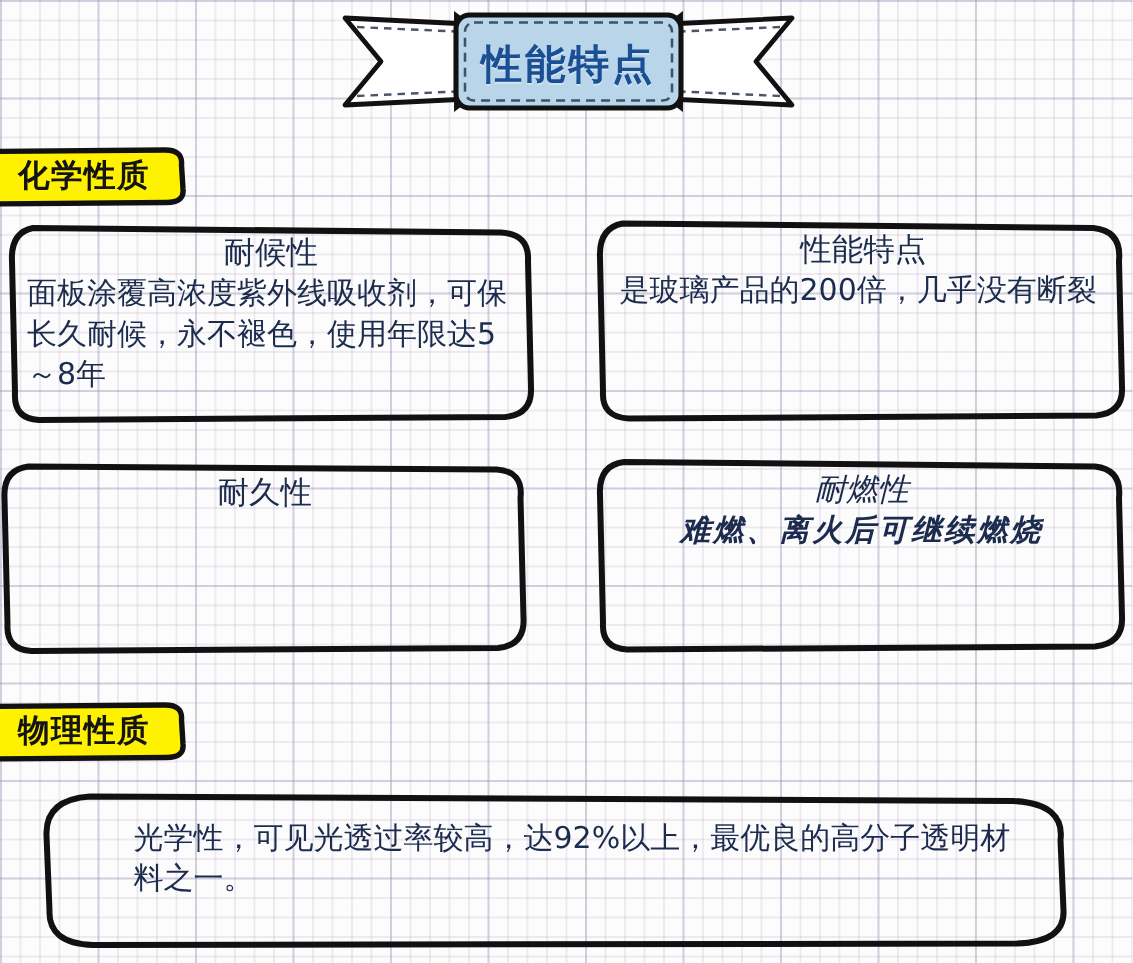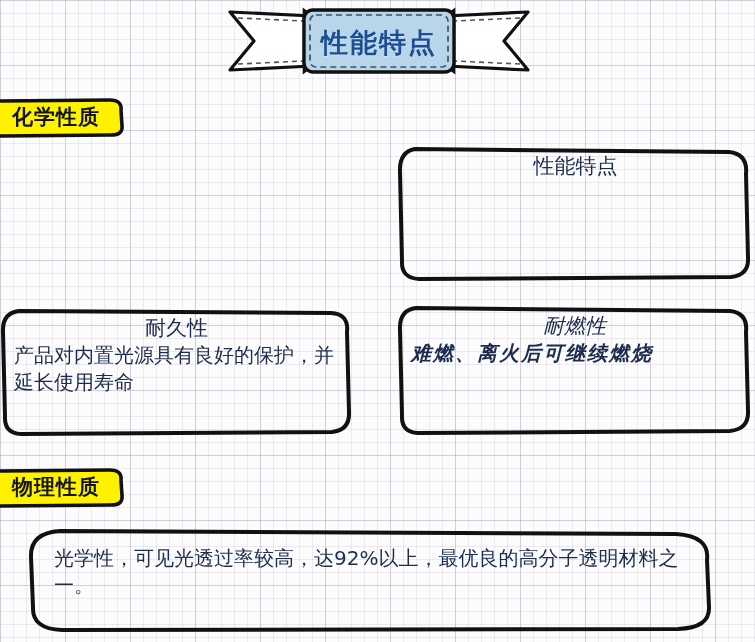--- a/index.html
+++ b/index.html
@@ -122,27 +122,27 @@
   #box-impact    .hbox-body { width: 356px; padding: 8px 13px 0 18px; }
 
   #box-durable   { left: 0;   top: 307px; width: 352px; height: 130px; }
   #box-durable   .hbox-body { width: 352px; padding: 9px 13px 0 14px; }
 
   #box-flame     { left: 395px; top: 305px; width: 356px; height: 130px; }
   #box-flame     .hbox-body { width: 356px; padding: 9px 13px 0 16px; font-style: italic; }
   #box-flame     .hbox-text {
     font-family: "DejaVu Serif", "Liberation Serif", serif;
     font-weight: bold;
-    text-align: left;
+    text-align: center;
     letter-spacing: 2px;
   }
 
   #box-optical   { left: 26px;  top: 527px; width: 688px; height: 105px; }
   #box-optical   .hbox-body { width: 688px; padding: 18px 26px 0 28px; }
-  #box-optical   .hbox-text { font-size: 20px; line-height: 1.35; }
+  #box-optical   .hbox-text { font-size: 20px; line-height: 1.35; padding-left: 35px; }
 </style>
 </head>
 <body>
 
 <div id="grid-bg"></div>
 
 <div id="stage">
 
   <div class="banner">
     <svg viewBox="0 0 310 78" xmlns="http://www.w3.org/2000/svg">
@@ -163,37 +163,46 @@
     <div class="banner-title">性能特点</div>
   </div>
 
   <div class="section-label" id="label-chemical">
     <svg width="148" height="40" viewBox="0 0 148 40" xmlns="http://www.w3.org/2000/svg">
       <path d="M4 6 Q2 2 12 3 L128 2 Q140 2 139 12 L140 28 Q141 37 129 37 L12 38 Q2 38 3 28 Z" fill="#fff200" stroke="#111111" stroke-width="3.6" stroke-linejoin="round"></path>
     </svg>
     <div class="lbl-text">化学性质</div>
   </div>
 
+  <div class="hbox" id="box-weather">
+    <svg width="352" height="136" viewBox="0 0 352 136" xmlns="http://www.w3.org/2000/svg">
+      <path d="M18 4 L330 7 Q349 8 348 26 L350 110 Q351 128 333 130 L22 132 Q5 131 6 114 L4 26 Q3 7 18 4 Z" fill="none" stroke="#111111" stroke-width="4" stroke-linecap="round" stroke-linejoin="round"></path>
+    </svg>
+    <div class="hbox-body">
+      <div class="hbox-heading">耐候性</div>
+      <div class="hbox-text">面板涂覆高浓度紫外线吸收剂，可保长久耐候，永不褪色，使用年限达5～8年</div>
+    </div>
+  </div>
 
   <div class="hbox" id="box-impact">
     <svg width="356" height="136" viewBox="0 0 356 136" xmlns="http://www.w3.org/2000/svg">
       <path d="M20 3 L334 6 Q353 8 351 28 L353 112 Q354 129 336 131 L24 133 Q6 132 7 115 L5 26 Q4 6 20 3 Z" fill="none" stroke="#111111" stroke-width="4" stroke-linecap="round" stroke-linejoin="round"></path>
     </svg>
     <div class="hbox-body">
       <div class="hbox-heading">性能特点</div>
+      <div class="hbox-text">是玻璃产品的200倍，几乎没有断裂</div>
     </div>
   </div>
 
   <div class="hbox" id="box-durable">
     <svg width="352" height="130" viewBox="0 0 352 130" xmlns="http://www.w3.org/2000/svg">
       <path d="M19 4 L331 6 Q349 7 347 25 L349 105 Q350 123 332 125 L21 127 Q4 126 5 109 L3 25 Q2 6 19 4 Z" fill="none" stroke="#111111" stroke-width="4" stroke-linecap="round" stroke-linejoin="round"></path>
     </svg>
     <div class="hbox-body">
       <div class="hbox-heading">耐久性</div>
-      <div class="hbox-text">产品对内置光源具有良好的保护，并延长使用寿命</div>
     </div>
   </div>
 
   <div class="hbox" id="box-flame">
     <svg width="356" height="130" viewBox="0 0 356 130" xmlns="http://www.w3.org/2000/svg">
       <path d="M21 3 L335 6 Q353 8 351 27 L353 106 Q354 124 335 126 L23 128 Q6 127 7 110 L5 25 Q4 5 21 3 Z" fill="none" stroke="#111111" stroke-width="4" stroke-linecap="round" stroke-linejoin="round"></path>
     </svg>
     <div class="hbox-body">
       <div class="hbox-heading">耐燃性</div>
       <div class="hbox-text">难燃、离火后可继续燃烧</div>

